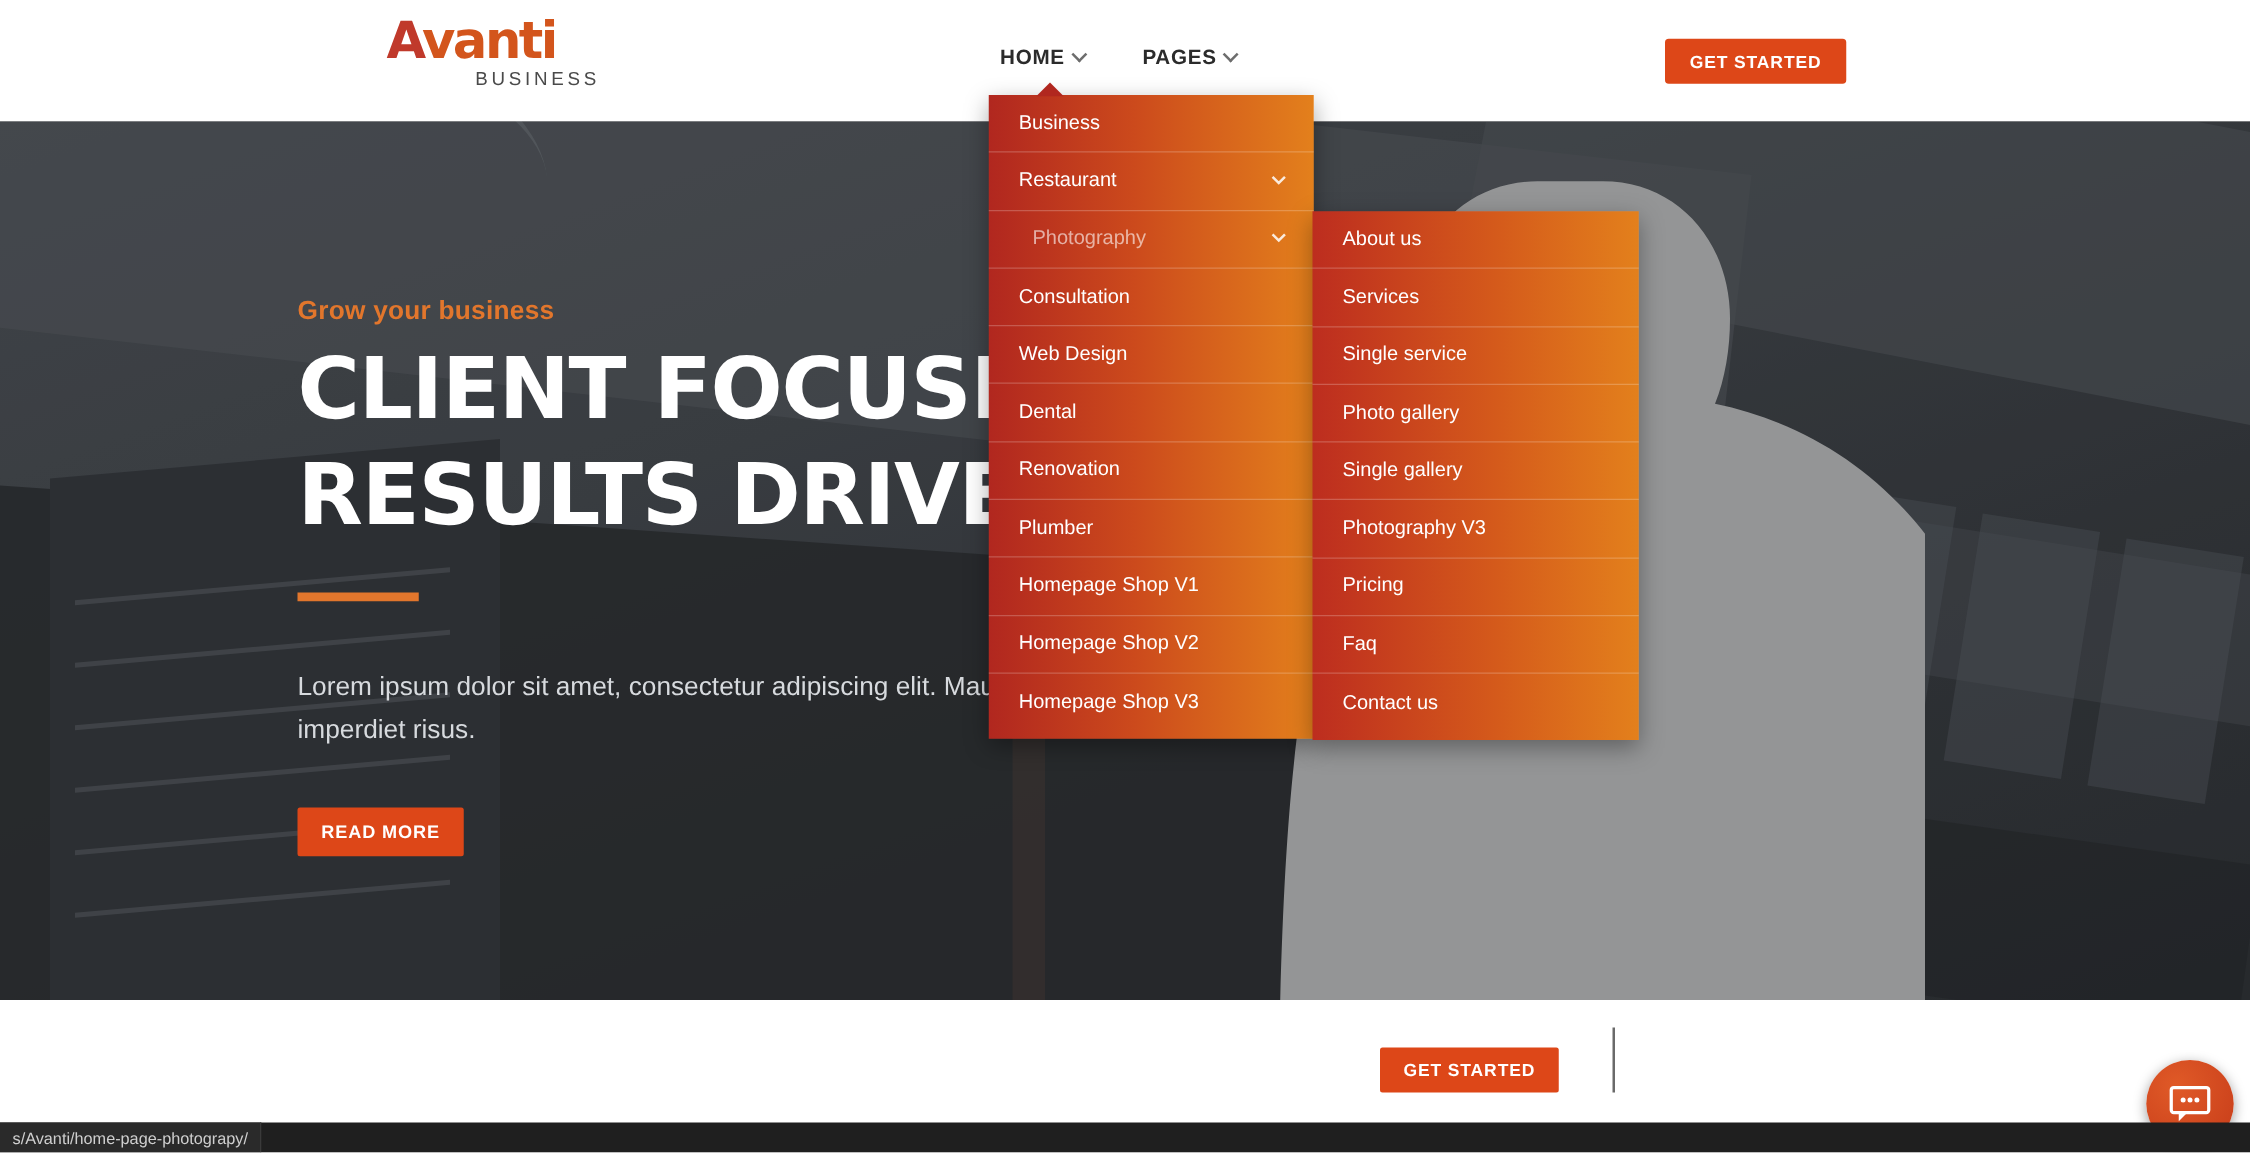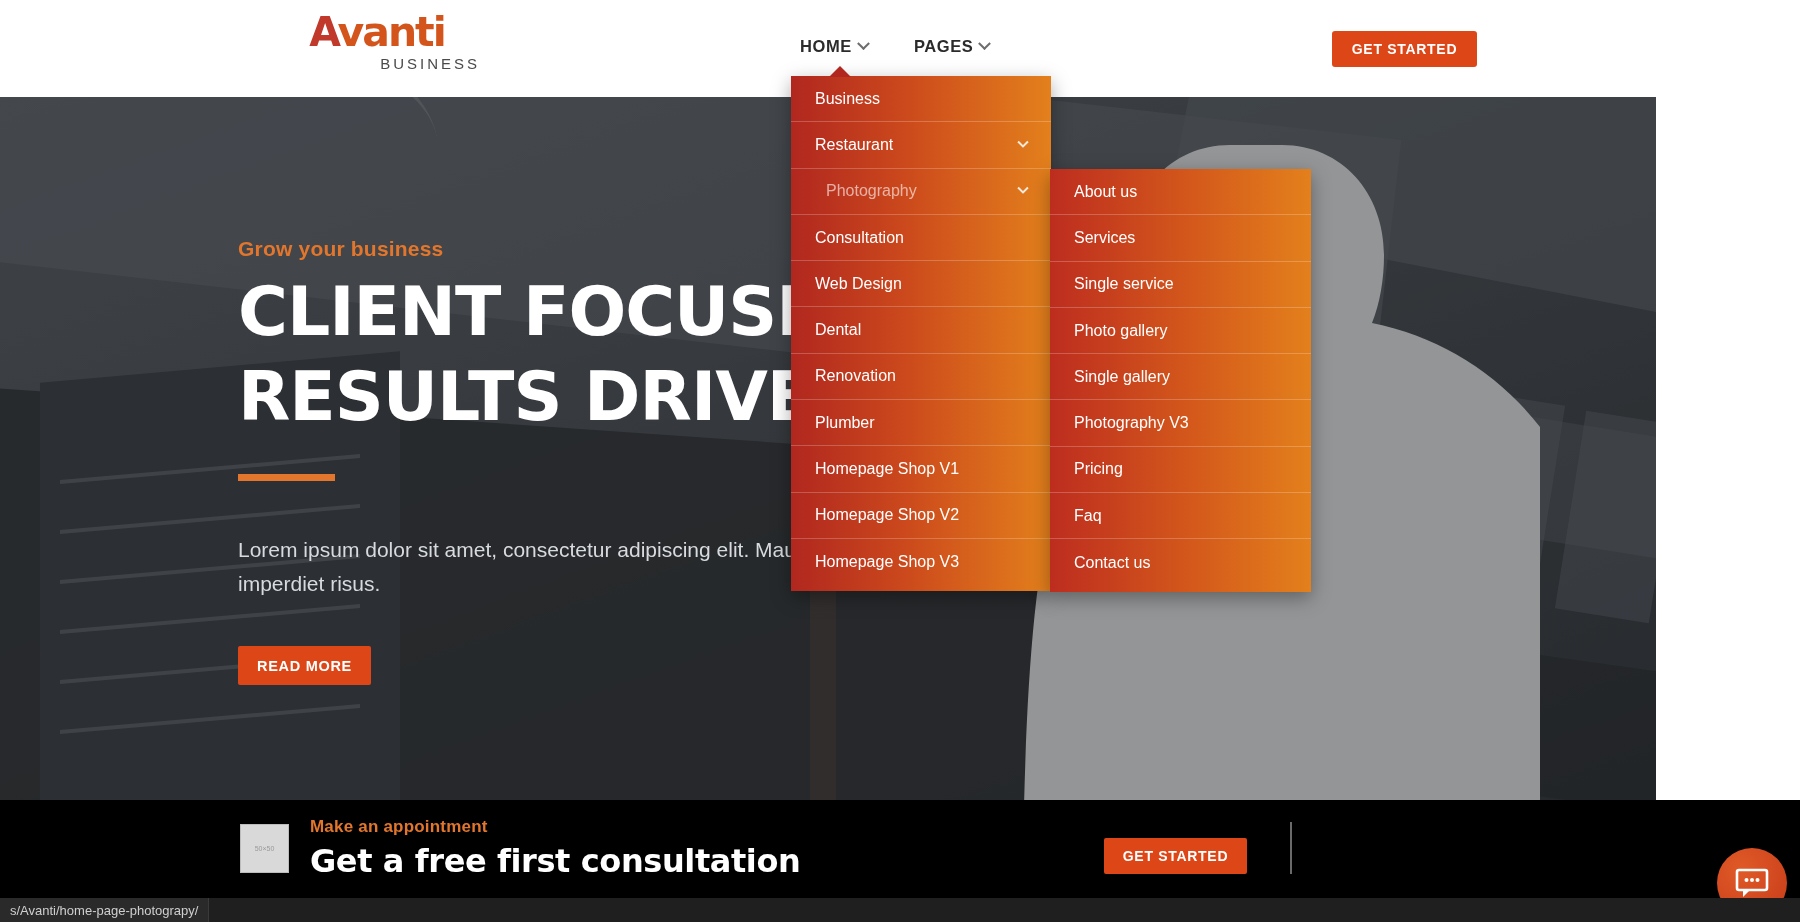--- a/index.html
+++ b/index.html
@@ -26,21 +26,21 @@
   .nav-label{ font-size:16.5px; font-weight:bold; color:#2b2b2b; letter-spacing:.6px; }
   .nav-label.active{ color:#2b2b2b; }
   .caret{ display:inline-block; width:9px; height:9px; border-right:2px solid #6d6d6d;
     border-bottom:2px solid #6d6d6d; transform:rotate(45deg) translate(-2px,-2px); }
 
   .btn-started-top{ position:absolute; left:1332px; top:31px; width:145px; height:36px;
     background:#dd4718; color:#fff; border:none; border-radius:3px; cursor:pointer;
     font-size:14px; font-weight:bold; letter-spacing:.7px; }
 
   
-  .hero{ position:absolute; top:97px; left:0; width:1656px; height:703px;
+  .hero{ position:absolute; top:97px; left:0; width:1800px; height:703px;
     overflow:hidden; background:#404040; }
   .hero-photo{ position:absolute; inset:0; }
   
   .bg-base{ position:absolute; inset:0;
     background:linear-gradient(160deg,#4e5257 0%, #44484d 35%, #35383c 70%, #2b2e31 100%); }
   .roof-band{ position:absolute; left:-60px; top:-40px; width:1450px; height:280px;
     background:#5b5f64; transform:rotate(6.5deg); opacity:.55; }
   .roof-arc{ position:absolute; left:-120px; top:-70px; width:560px; height:300px;
     border-top:18px solid rgba(120,126,132,.55); border-radius:60% 60% 0 0; transform:rotate(-7deg); }
   .facade-dark{ position:absolute; left:-80px; top:330px; width:1250px; height:420px;
@@ -252,29 +252,20 @@
       <span>Pricing</span>
     </div>
     <div class="dd-item">
       <span>Faq</span>
     </div>
     <div class="dd-item">
       <span>Contact us</span>
     </div>
   </div>
 
-  <div class="ctabar">
-    <div class="cta-thumb">
-      <span>50×50</span>
-    </div>
-    <div class="cta-texts">
-      <div class="cta-small">Make an appointment</div>
-      <div class="cta-big">Get a free first consultation</div>
-    </div>
-  </div>
   <button class="btn-started-cta">GET STARTED</button>
   <div class="cta-divider"></div>
 
   <div class="chat">
     <svg width="34" height="30" viewBox="0 0 34 30">
       <rect x="2" y="2" width="30" height="20" rx="2" fill="none" stroke="#ffffff" stroke-width="2.6"></rect>
       <path d="M8 22 L8 29 L15 22 Z" fill="#ffffff"></path>
       <circle cx="11.5" cy="12" r="2" fill="#ffffff"></circle>
       <circle cx="17" cy="12" r="2" fill="#ffffff"></circle>
       <circle cx="22.5" cy="12" r="2" fill="#ffffff"></circle>

